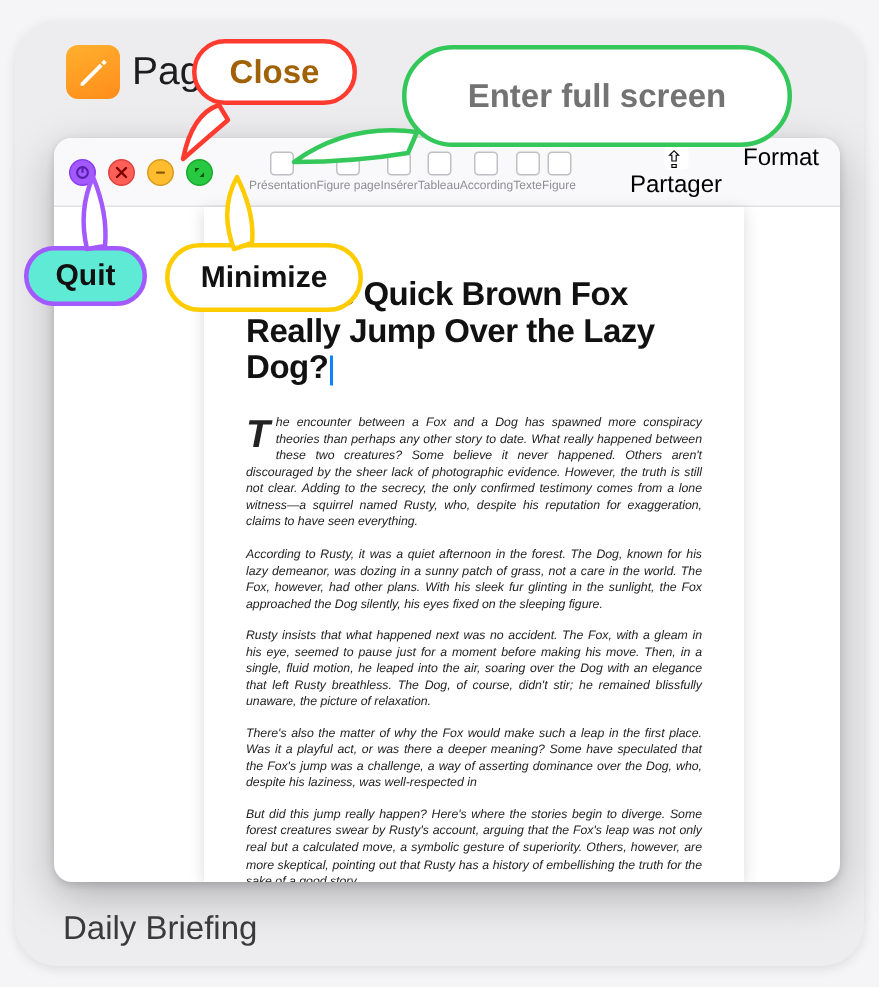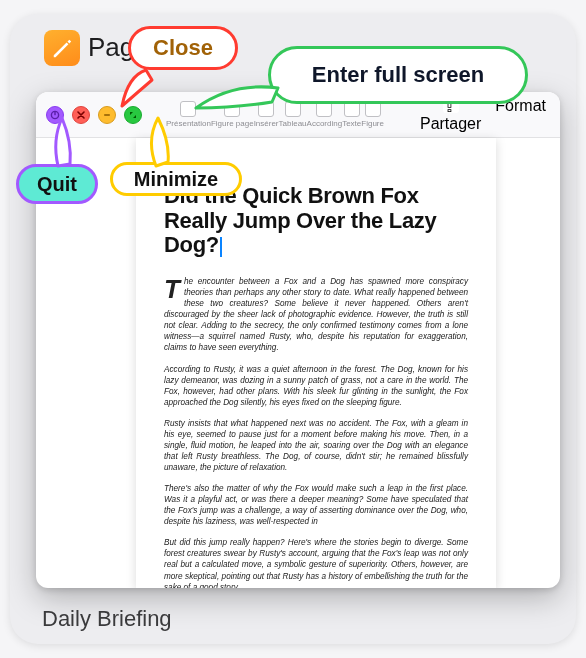--- a/index.html
+++ b/index.html
@@ -134,23 +134,23 @@
     border-radius: 50px;
     background: #fff;
     font-weight: 700;
     display: flex; align-items: center; justify-content: center;
     text-align: center;
     line-height: 1.1;
     pointer-events: none;
   }
   .callout span { padding: 6px 16px; }
   .c-close { left: 128px; top: 26px; width: 110px; height: 44px; border-color: #ff3b30; color:#a16207; font-size: 22px; }
-  .c-full  { left: 268px; top: 30px; width: 260px; height: 58px; border-color: #34c759; color:#0f172a; font-size: 22px; margin-top: 16px; }
+  .c-full  { left: 268px; top: 30px; width: 260px; height: 68px; border-color: #34c759; color:#737373; font-size: 22px; }
   .c-quit  { left: 16px;  top: 164px; width: 82px;  height: 40px; border-color: #a259ff; color:#111; background:#5eead4; font-size: 20px; border-radius: 24px;}
-  .c-min   { left: 110px; top: 162px; width: 132px; height: 34px; border-color: #ffcc00; color:#111; font-size: 20px; }
+  .c-min   { left: 110px; top: 162px; width: 132px; height: 46px; border-color: #ffcc00; color:#111; font-size: 20px; }
   
   .tail { position: absolute; pointer-events: none; }
 </style>
 </head>
 <body>
 
 <div class="outer-panel"></div>
 
 <div class="app-icon">
   <svg viewBox="0 0 24 24">

